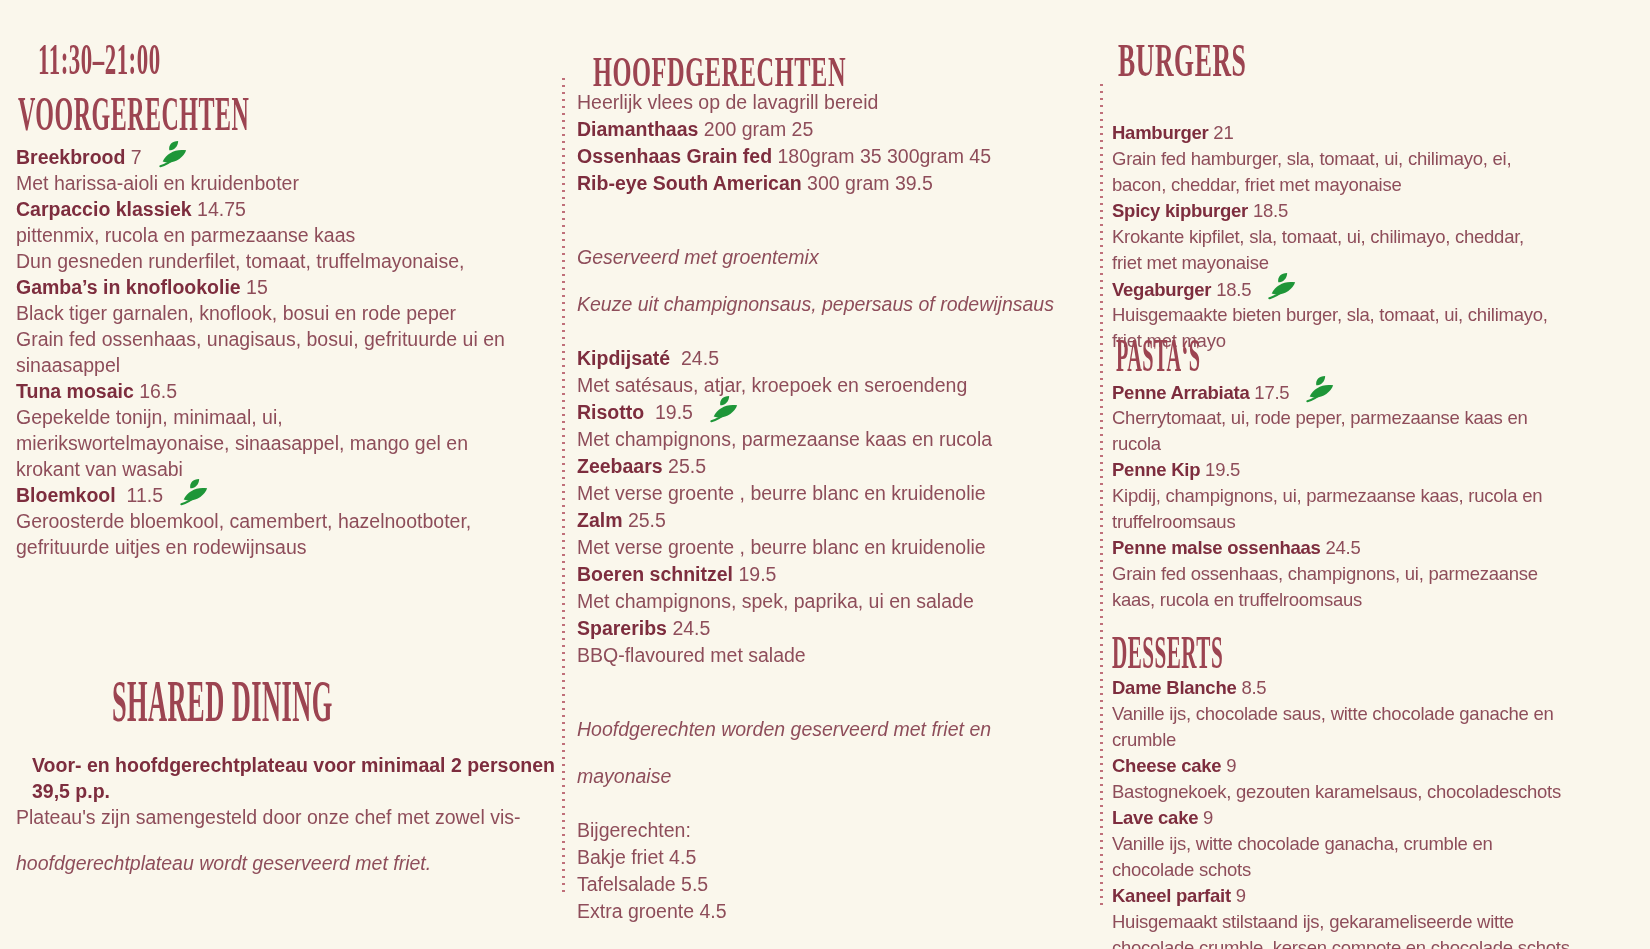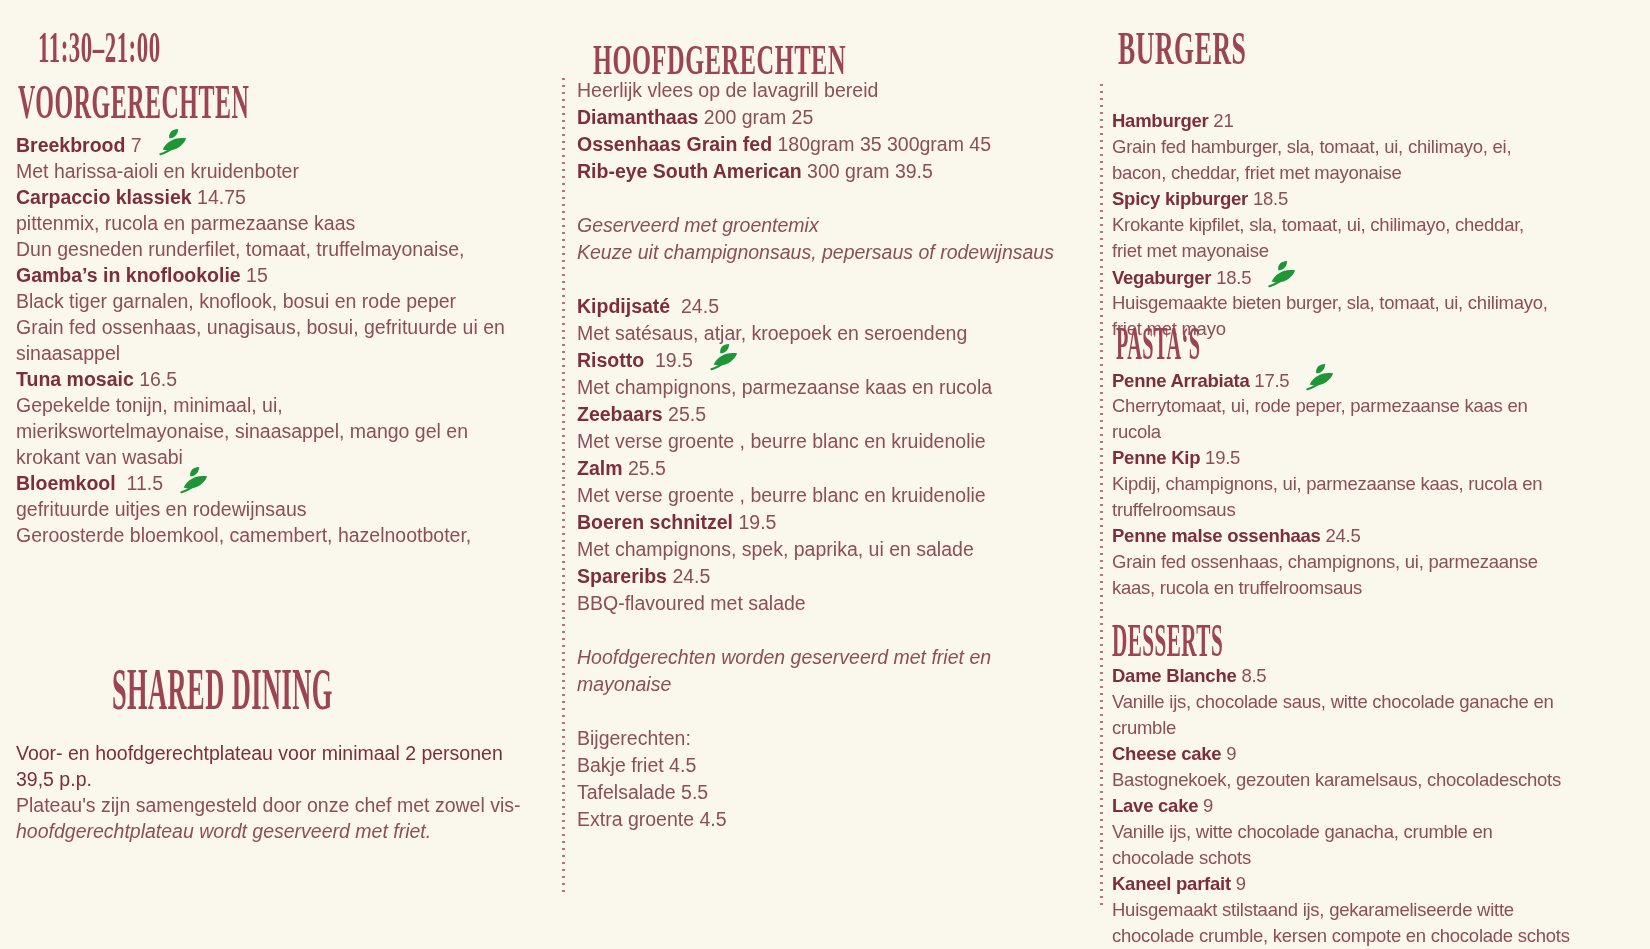--- a/index.html
+++ b/index.html
@@ -2,21 +2,21 @@
 <html><head>
 <meta charset="utf-8">
 <style>
   html,body{margin:0;padding:0;}
   .page{
     position:relative; width:1650px; height:949px; overflow:hidden;
     background:var(--c-bg,#faf7ec);
     font-family:"Liberation Sans","DejaVu Sans",sans-serif;
     color:var(--c-body,#8e4d5a);
   }
-  .col{position:absolute; top:0; height:865px;}
+  .col{position:absolute; top:12px; height:865px;}
   .col-left {left:16px;   width:545px; font-size:19.5px; --lh:26px;}
   .col-mid  {left:577px;  width:520px; font-size:19.5px; --lh:27px;}
   .col-right{left:1112px; width:535px; font-size:18.5px; --lh:26px; letter-spacing:-0.25px;}
 
   .display{
     position:absolute; display:inline-block; line-height:1; white-space:nowrap;
     font-family:"Liberation Serif","DejaVu Serif",serif; font-weight:700;
     color:var(--c-heading,#9c4451); transform-origin:left top; letter-spacing:1px;
   }
   .h-hours   {left:22px;  top:26px;  font-size:44px; transform:scaleX(0.52);}
@@ -29,22 +29,22 @@
 
   .entries{position:absolute; left:0;}
   .e-voor   {top:132px;}
   .e-shared {top:740px;}
   .e-hoofd  {top:77px;}
   .e-burgers{top:80px;margin-top:28px;}
   .e-pastas {top:367px;}
   .e-desserts{top:663px;}
 
   .line{height:var(--lh); line-height:var(--lh); white-space:nowrap;}
-  .line.italic{font-style:italic;}
-  .line.bold{font-weight:400; color:var(--c-name,#7d2d3e);}
+  .line.italic{font-style:italic;margin-top:20px;}
+  .line.bold{font-weight:700; color:var(--c-name,#7d2d3e);margin-left:16px;}
   .item-name{font-weight:700; color:var(--c-name,#7d2d3e);}
   .gap{height:var(--lh);}
 
   .leaf{display:inline-block; width:30px; height:30px; margin-left:16px;
         vertical-align:middle; position:relative; top:-4px;}
 
   .divider{
     position:absolute; width:3px;
     background-image:repeating-linear-gradient(to bottom,
       var(--c-divider,#c0707a) 0px, var(--c-divider,#c0707a) 2px,
@@ -77,22 +77,22 @@
         <div class="line plain">sinaasappel</div>
         <div class="line"><span class="item-name">Tuna mosaic</span><span> 16.5</span></div>
         <div class="line plain">Gepekelde tonijn, minimaal, ui,</div>
         <div class="line plain">mierikswortelmayonaise, sinaasappel, mango gel en</div>
         <div class="line plain">krokant van wasabi</div>
         <div class="line"><span class="item-name">Bloemkool</span><span> &nbsp;11.5</span><svg class="leaf" viewBox="0 0 32 32" xmlns="http://www.w3.org/2000/svg" aria-hidden="true">
     <path d="M5 23 C9 14 19 9 30 11 C27 20 15 27 5 23 Z" fill="var(--c-leaf,#1e9638)"></path>
     <path d="M12 11 C11 5 15 1 21.5 1 C21.5 7 17 11 12 11 Z" fill="var(--c-leaf,#1e9638)"></path>
     <path d="M2.5 28 C8 26.5 12.5 24 17 20" fill="none" stroke="var(--c-leaf,#1e9638)" stroke-width="2.2" stroke-linecap="round"></path>
   </svg></div>
+        <div class="line plain">Geroosterde bloemkool, camembert, hazelnootboter,</div>
         <div class="line plain">gefrituurde uitjes en rodewijnsaus</div>
-        <div class="line plain">Geroosterde bloemkool, camembert, hazelnootboter,</div>
       </div>
     <span class="display h-shared">SHARED DINING</span>
     <div class="entries e-shared">
         <div class="line bold">Voor- en hoofdgerechtplateau voor minimaal 2 personen</div>
         <div class="line bold">39,5 p.p.</div>
         <div class="line plain">Plateau's zijn samengesteld door onze chef met zowel vis-</div>
         <div class="line italic">hoofdgerechtplateau wordt geserveerd met friet.</div>
       </div>
   </div>
 

